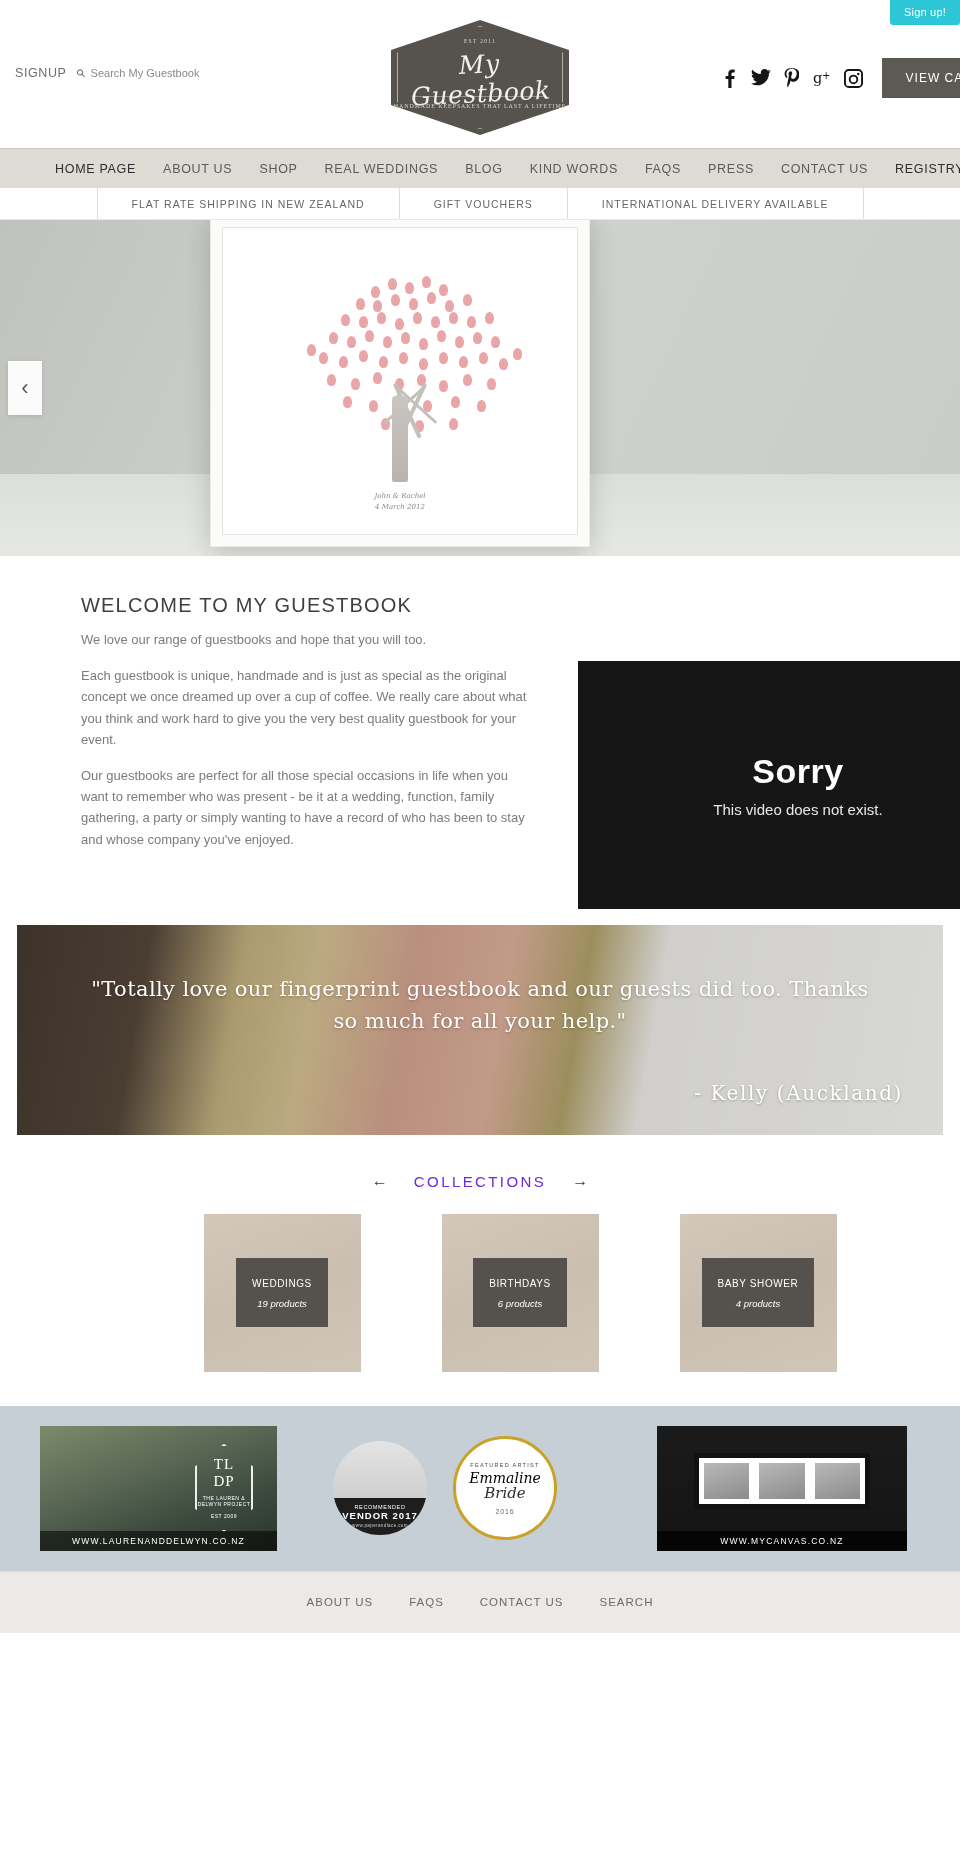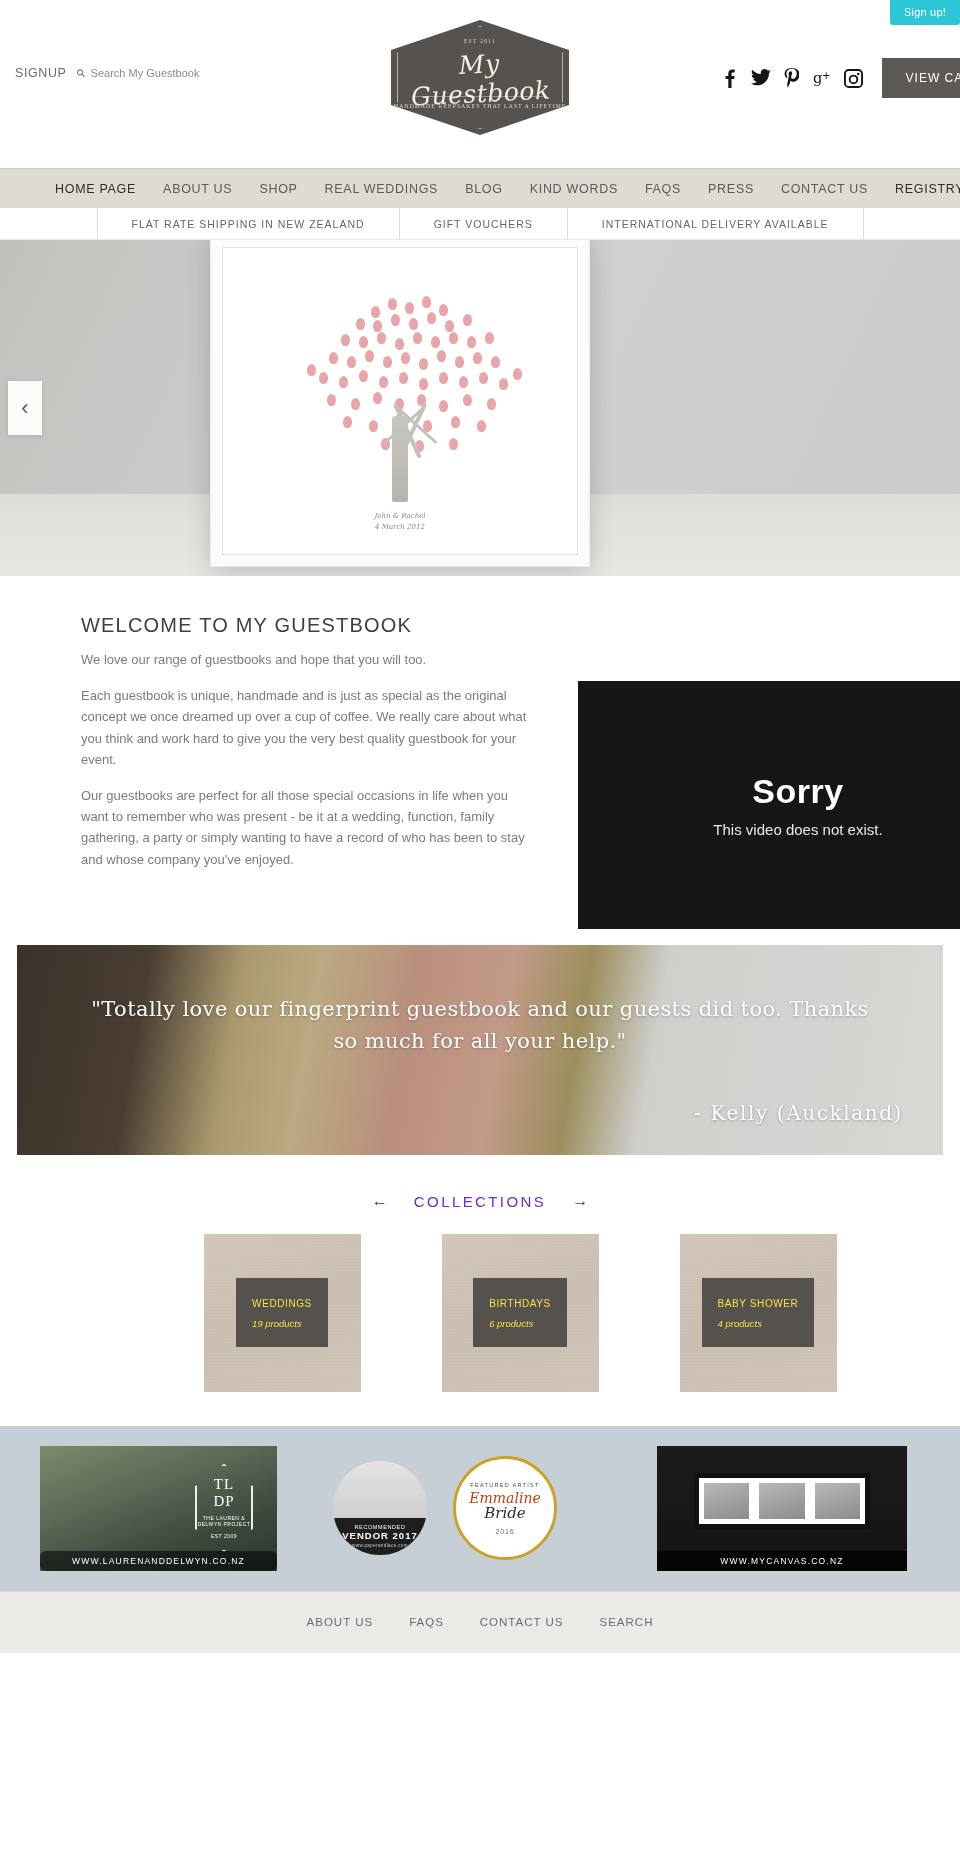--- a/index.html
+++ b/index.html
@@ -20,21 +20,21 @@
     font-size:11px; padding:6px 14px 7px 14px;
     border-radius:0 0 3px 3px;
     letter-spacing:.2px;
     z-index:50;
     white-space:nowrap;
   }
 
   
   .header{
     position:relative;
-    height:168px;
+    height:148px;
     background:#ffffff;
   }
   .header-left{
     position:absolute; left:15px; top:66px;
     display:flex; align-items:center; gap:10px;
   }
   .signup-link{
     font-size:12.5px; color:#6d6d6d; letter-spacing:.6px;
     text-decoration:none;
   }
@@ -287,22 +287,22 @@
     position:relative;
     width:157px; height:158px;
     background:
       repeating-linear-gradient(0deg, rgba(0,0,0,.012) 0 1px, transparent 1px 3px),
       linear-gradient(160deg,#d4c8bb 0%,#cbbfb1 50%,#d2c6b9 100%);
     display:flex; align-items:center; justify-content:center;
     cursor:pointer;
   }
   .coll-card:last-child{ margin-right:-80px; }
   .coll-label{
-    background:#55514c; color:#fde047;
-    padding:18px 16px; text-align:left; min-width:83px;
+    background:#55514c; color:#ffffff;
+    padding:18px 16px; text-align:center; min-width:83px;
   }
   .coll-label .nm{
     font-size:10px; letter-spacing:.6px; display:block; line-height:1.55;
   }
   .coll-label .ct{
     font-size:9.5px; font-style:italic; display:block; margin-top:7px;
   }
 
   
   .logostrip{
@@ -327,21 +327,21 @@
     clip-path:polygon(50% 0,100% 26%,100% 74%,50% 100%,0 74%,0 26%);
     display:flex; flex-direction:column; align-items:center; justify-content:center;
     color:#fff;
   }
   .badge-photo .tl{ font-size:15px; letter-spacing:1px; font-family:"Liberation Serif",serif;}
   .badge-photo .dp{ font-size:15px; letter-spacing:1px; font-family:"Liberation Serif",serif;}
   .badge-photo .est{ font-size:5px; margin-top:5px; letter-spacing:.5px; text-align:center; line-height:1.3;}
   .badge-photo .url{
     position:absolute; left:0; right:0; bottom:0;
     background:rgba(0,0,0,.55); color:#fff;
-    font-size:8.5px; letter-spacing:1.2px; text-align:center; padding:5px 0;border-radius:6px;
+    font-size:8.5px; letter-spacing:1.2px; text-align:center; padding:5px 0;
   }
   .badge-round{
     width:94px; height:94px; border-radius:50%;
     background:linear-gradient(180deg,#e4e4e4 0%,#cfcfcf 60%,#bdbdbd 100%);
     position:relative; overflow:hidden;
     margin-left:56px;
     display:flex; align-items:flex-end; justify-content:center;
   }
   .badge-round .bar{
     width:100%; background:#1e1e1e; color:#fff; text-align:center;
@@ -354,21 +354,21 @@
     width:104px; height:104px; border-radius:50%;
     background:#ffffff;
     border:3px solid #c9a227;
     margin-left:26px;
     display:flex; flex-direction:column; align-items:center; justify-content:center;
     text-align:center;
   }
   .badge-gold .t1{ font-size:5.5px; letter-spacing:1.3px; color:#4a4a4a; }
   .badge-gold .t2{
     font-family:"DejaVu Serif",serif; font-style:italic;
-    font-size:14px; color:#c2410c; line-height:1.05; margin-top:3px;
+    font-size:14px; color:#000000; line-height:1.05; margin-top:3px;
   }
   .badge-gold .t3{
     font-family:"DejaVu Serif",serif; font-style:italic;
     font-size:15px; color:#2e2e2e; line-height:1;
   }
   .badge-gold .t4{ font-size:7px; color:#6a6a6a; margin-top:7px; letter-spacing:.8px;}
   .badge-frame{
     position:relative; margin-left:100px;
     width:250px; height:125px;
     background:linear-gradient(180deg,#1b1b1b 0%,#141414 100%);

